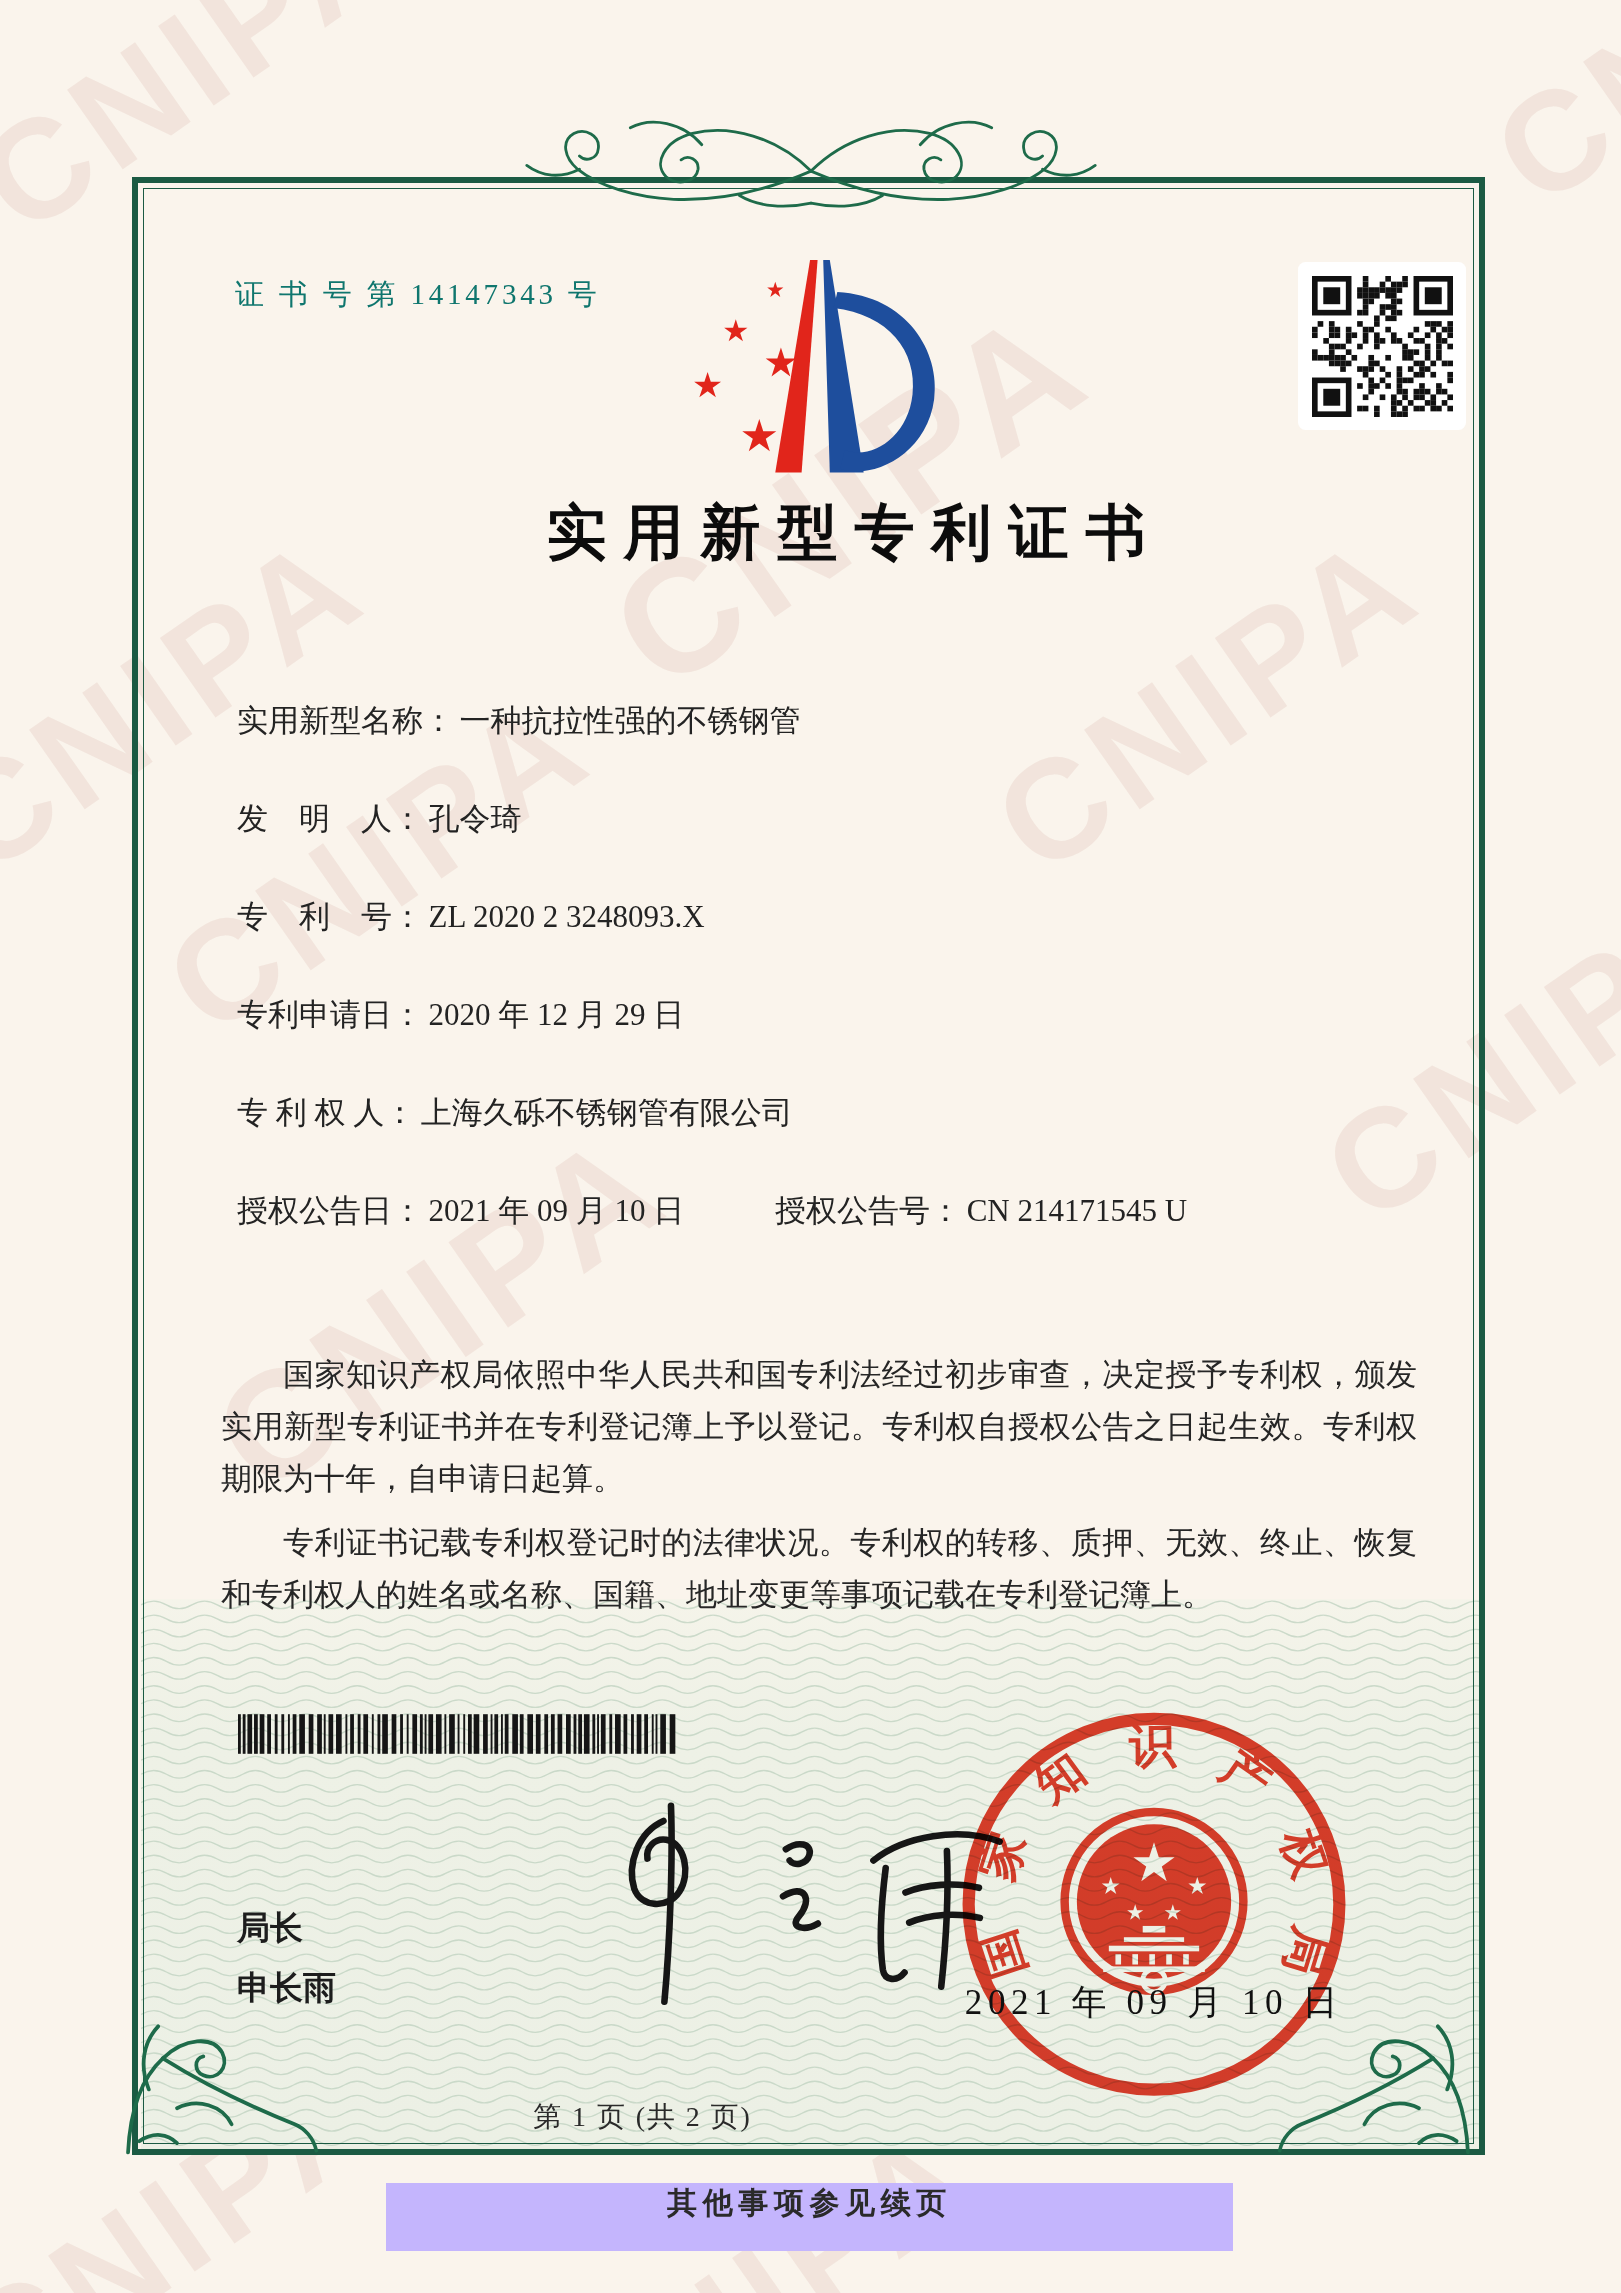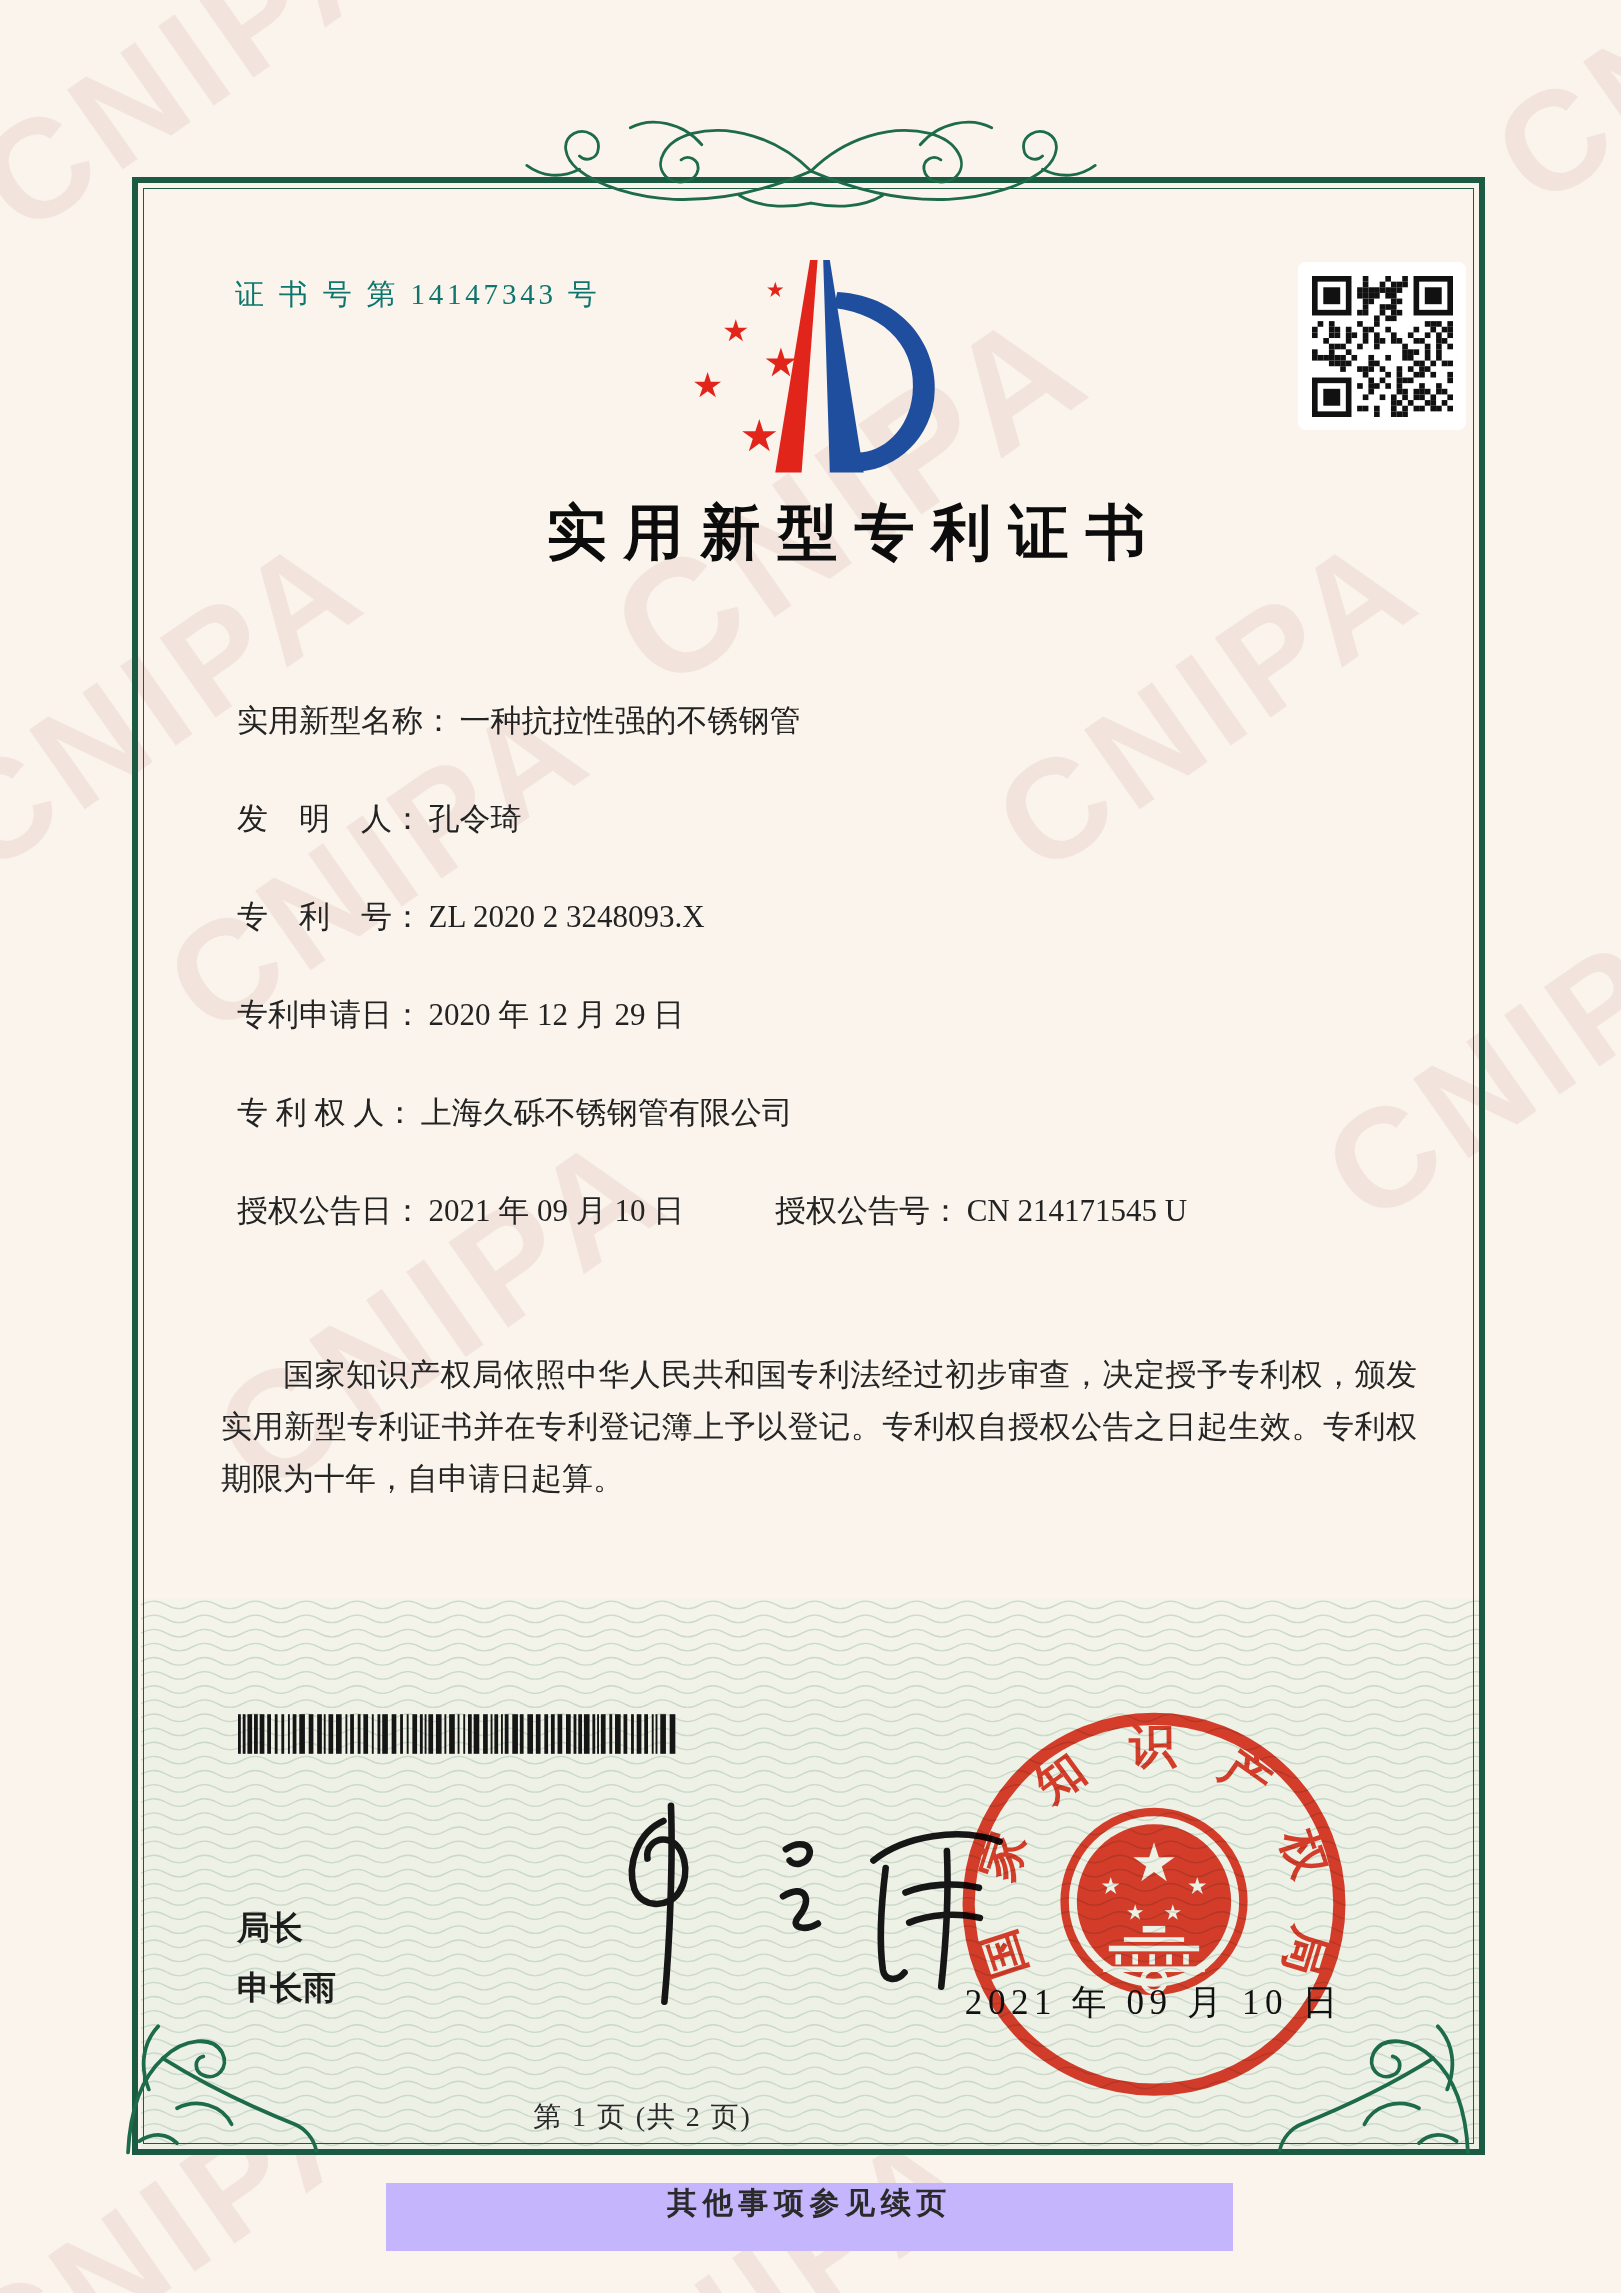--- a/index.html
+++ b/index.html
@@ -400,20 +400,21 @@
       <span>专 利 权 人：</span><span class="v">上海久砾不锈钢管有限公司</span>
     </div>
     <div class="row">
       <span>授权公告日：</span><span class="v">2021 年 09 月 10 日</span>
       <span class="grant-no">授权公告号：</span><span class="v">CN 214171545 U</span>
     </div>
   </div>
 
   <div class="body-text">
     <p>国家知识产权局依照中华人民共和国专利法经过初步审查，决定授予专利权，颁发实用新型专利证书并在专利登记簿上予以登记。专利权自授权公告之日起生效。专利权期限为十年，自申请日起算。</p>
+    <p>专利证书记载专利权登记时的法律状况。专利权的转移、质押、无效、终止、恢复和专利权人的姓名或名称、国籍、地址变更等事项记载在专利登记簿上。</p>
   </div>
 
   <svg class="barcode" id="barcode" width="443" height="40" viewBox="0 0 470 42">
       <rect x="0" y="0" width="3" height="42" fill="#151515"></rect>
       <rect x="5" y="0" width="3" height="42" fill="#151515"></rect>
       <rect x="10" y="0" width="5" height="42" fill="#151515"></rect>
       <rect x="17" y="0" width="4" height="42" fill="#151515"></rect>
       <rect x="23" y="0" width="5" height="42" fill="#151515"></rect>
       <rect x="31" y="0" width="4" height="42" fill="#151515"></rect>
       <rect x="39" y="0" width="3" height="42" fill="#151515"></rect>

